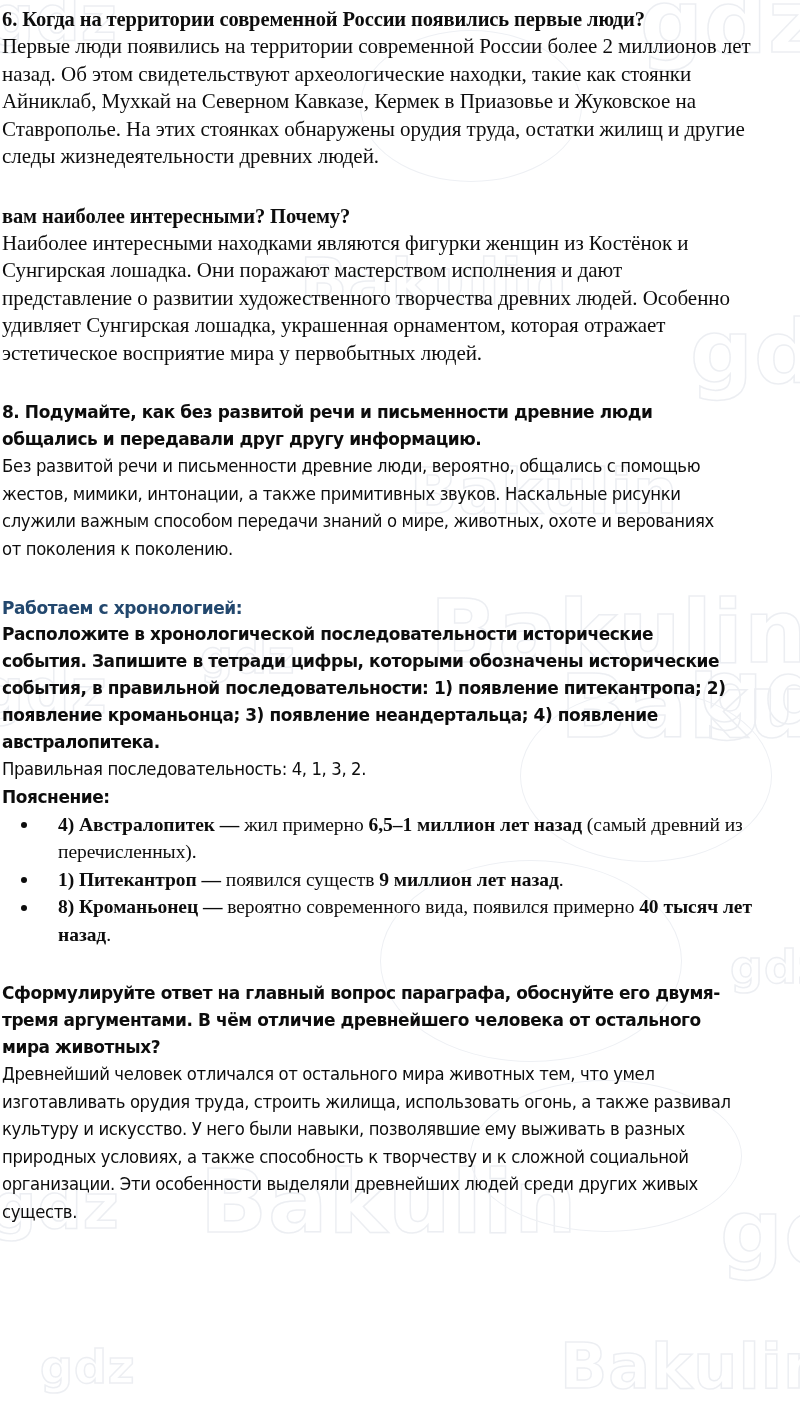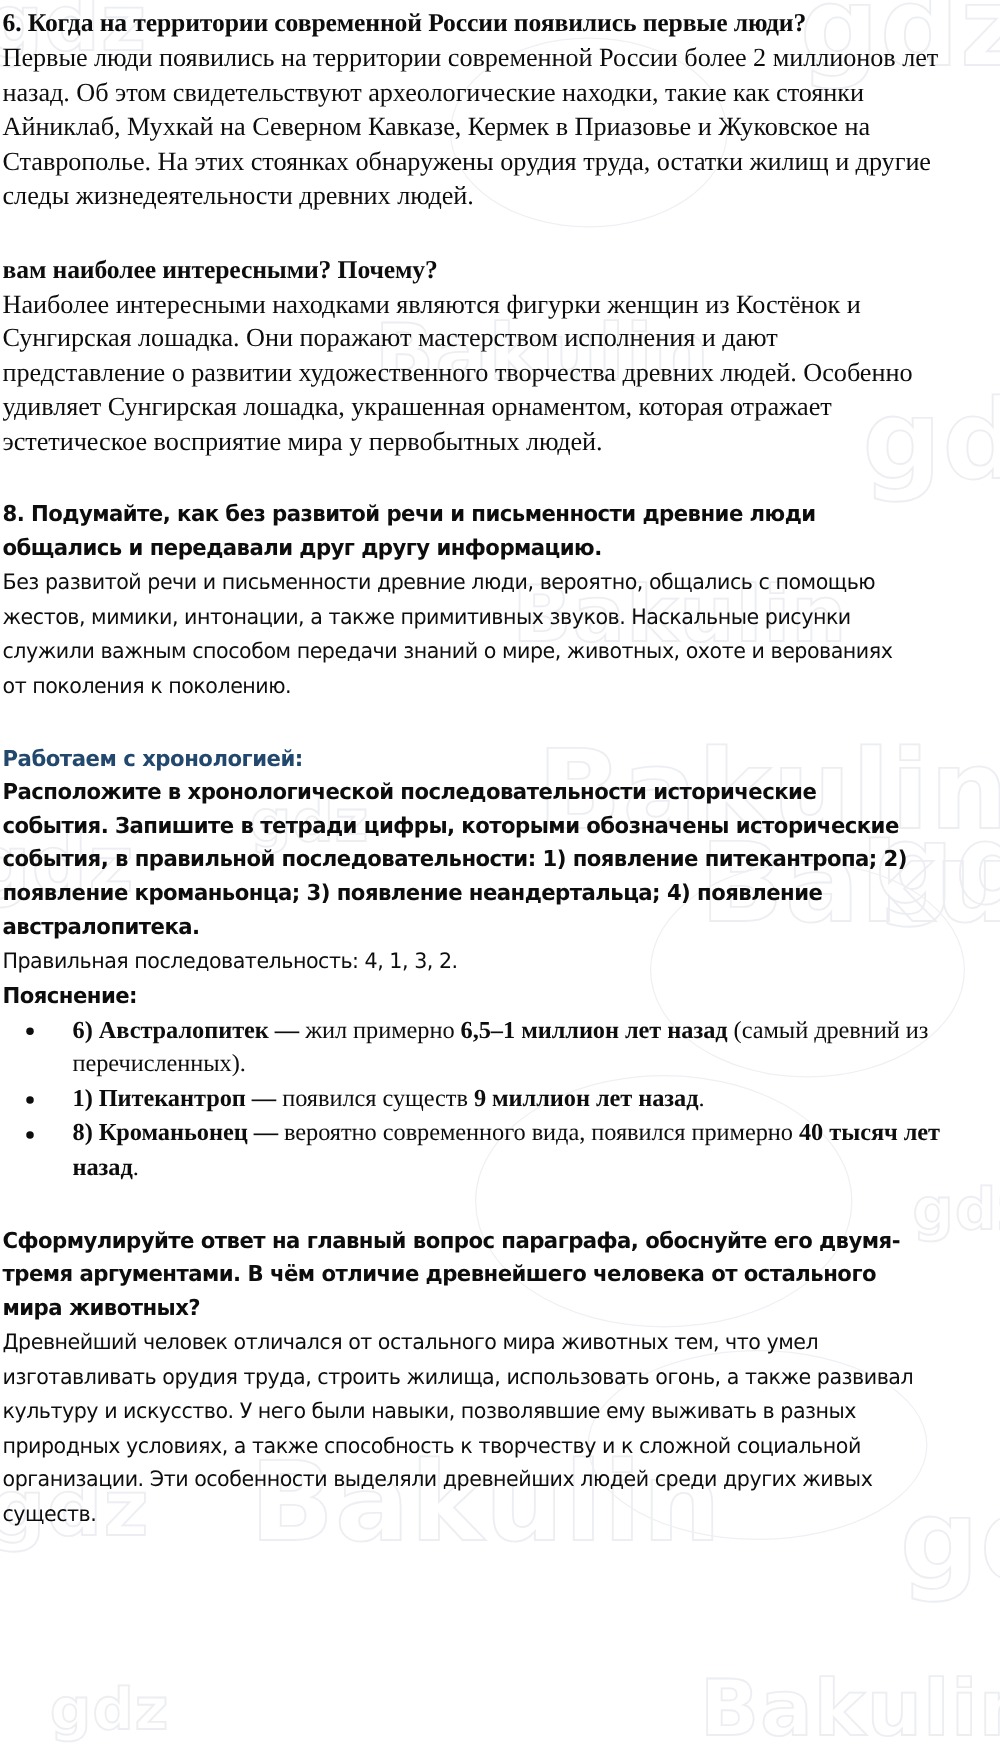--- a/index.html
+++ b/index.html
@@ -183,21 +183,21 @@
   <div class="spacer-lg"></div>
 
   <section>
     <p class="blue-head">Работаем с хронологией:</p>
     <p class="cond-head">Расположите в хронологической последовательности исторические события. Запишите в тетради цифры, которыми обозначены исторические события, в правильной последовательности: 1) появление питекантропа; 2) появление  кроманьонца; 3) появление неандертальца; 4) появление австралопитека.</p>
     <p class="cond-body">Правильная последовательность: 4, 1, 3, 2.</p>
     <p class="cond-head">Пояснение:</p>
 
     <ul class="bullets">
       <li>
-        <span class="b">6) Австралопитек</span><span class="b"> — </span><span>жил примерно </span><span class="b">6,5–1 миллион лет назад</span><span> (самый древний из перечисленных).</span>
+        <span class="b">4) Австралопитек</span><span class="b"> — </span><span>жил примерно </span><span class="b">6,5–1 миллион лет назад</span><span> (самый древний из перечисленных).</span>
       </li>
       <li>
         <span class="b">1) Питекантроп</span><span class="b"> — </span><span>появился существ </span><span class="b">9 миллион лет назад</span><span>.</span>
       </li>
       <li>
         <span class="b">8) Кроманьонец</span><span class="b"> — </span><span>вероятно современного вида, появился примерно </span><span class="b">40 тысяч лет назад</span><span>.</span>
       </li>
     </ul>
   </section>
 

